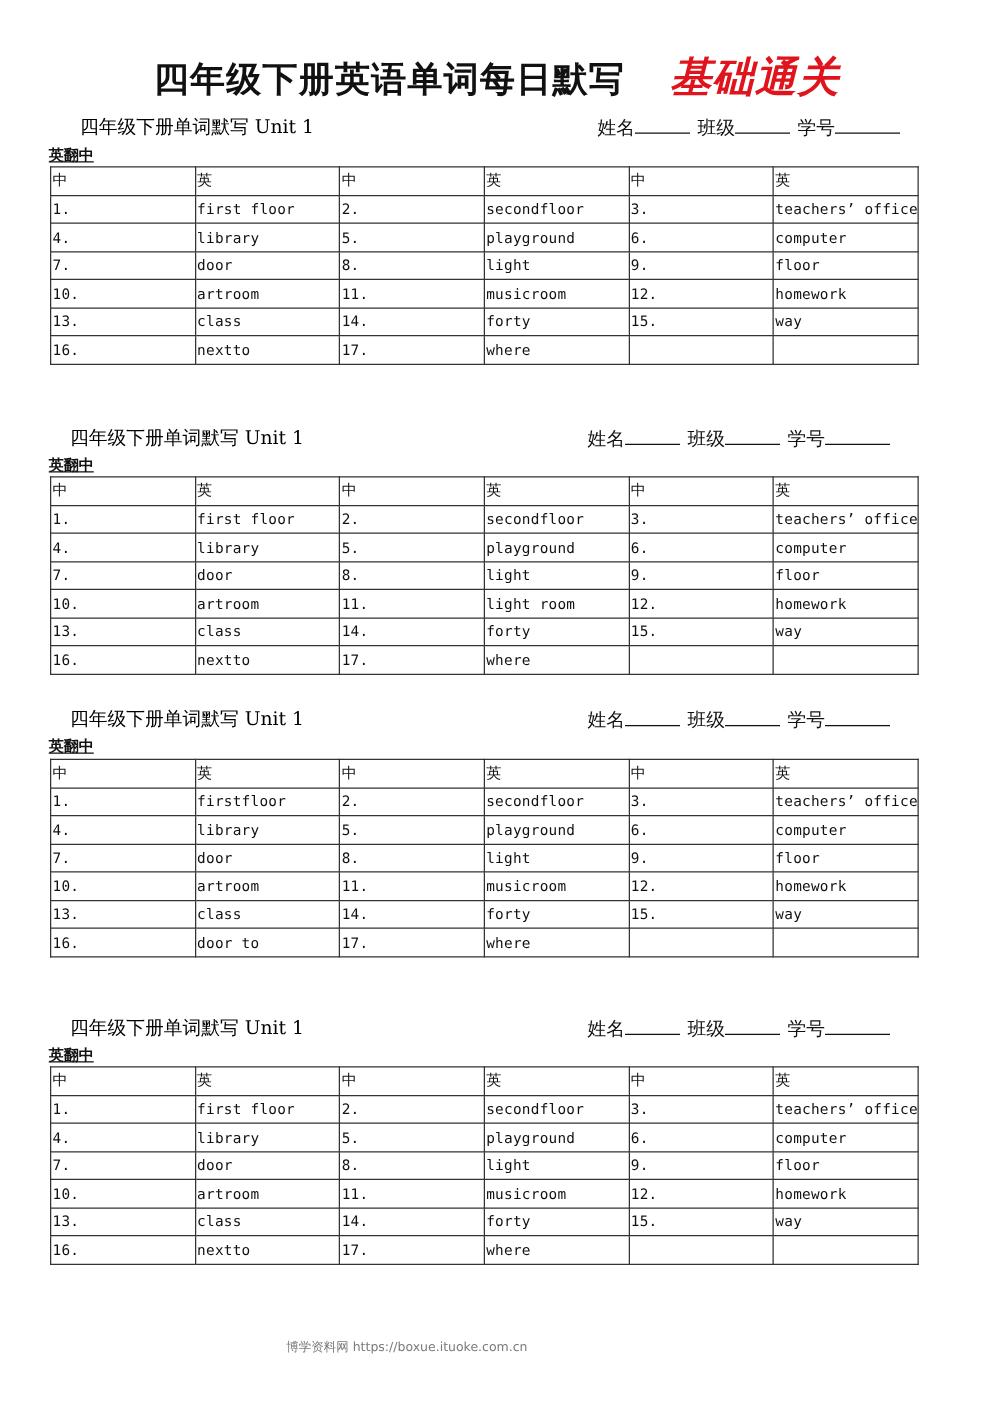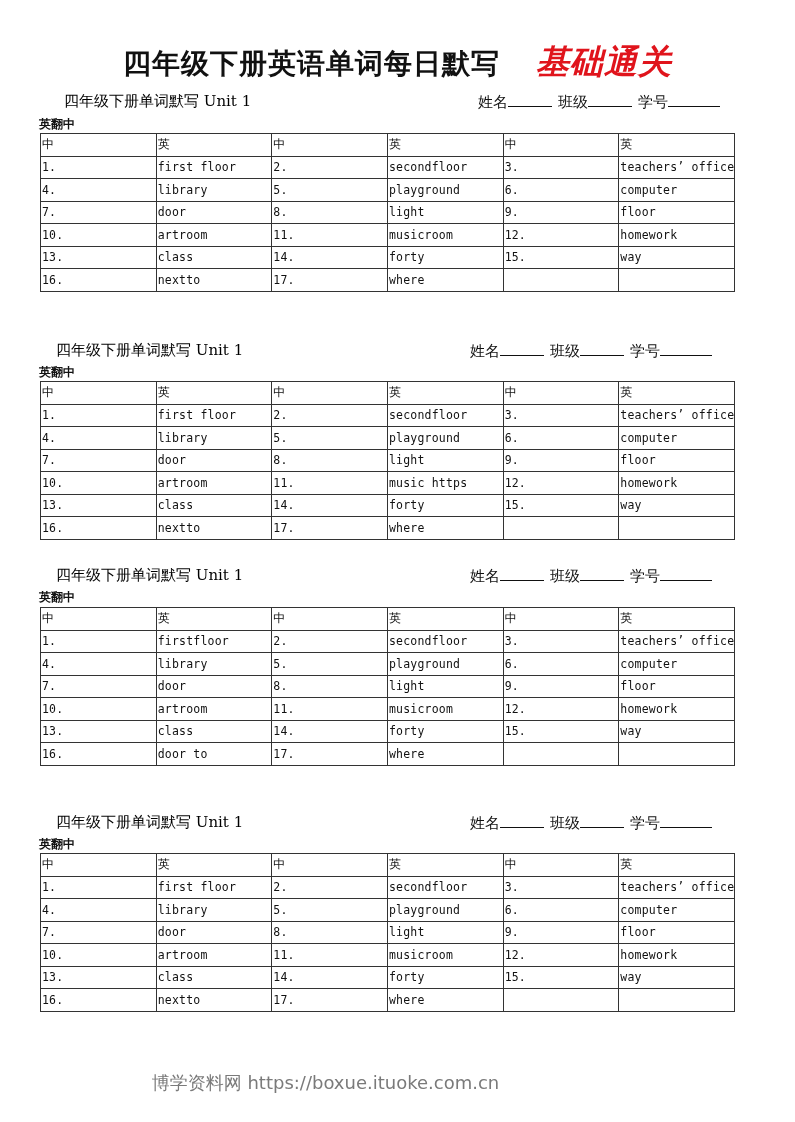--- a/index.html
+++ b/index.html
@@ -78,20 +78,21 @@
   .blank.w1 { width: 44px; }
   .blank.w2 { width: 44px; }
   .blank.w3 { width: 52px; margin-right: 0; }
   .sec-sub {
     position: absolute;
     left: 39px;
     font-family: "DejaVu Sans", sans-serif;
     font-weight: bold;
     font-size: 12px;
     color: #111;
+    text-decoration: underline;
   }
   table.words {
     position: absolute;
     left: 40px;
     border-collapse: collapse;
     table-layout: fixed;
     width: 694px;
   }
   table.words td {
     border: 1px solid #333;
@@ -110,21 +111,21 @@
     font-size: 12px;
   }
   table.words col { width: 115.66px; }
   .footer {
     position: absolute;
     left: 0;
     top: 1071px;
     width: 651px;
     text-align: center;
     font-family: "DejaVu Sans", sans-serif;
-    font-size: 18px;
+    font-size: 10px;
     color: #7a7a7a;
   }
 </style>
 </head>
 <body>
 
 <div class="main-title">
   <span class="black">四年级下册英语单词每日默写</span><span class="red">基础通关</span>
 </div>
 
@@ -253,21 +254,21 @@
       <td>door</td>
       <td>8.</td>
       <td>light</td>
       <td>9.</td>
       <td>floor</td>
     </tr>
     <tr>
       <td>10.</td>
       <td>artroom</td>
       <td>11.</td>
-      <td>music https</td>
+      <td>light room</td>
       <td>12.</td>
       <td>homework</td>
     </tr>
     <tr>
       <td>13.</td>
       <td>class</td>
       <td>14.</td>
       <td>forty</td>
       <td>15.</td>
       <td>way</td>

